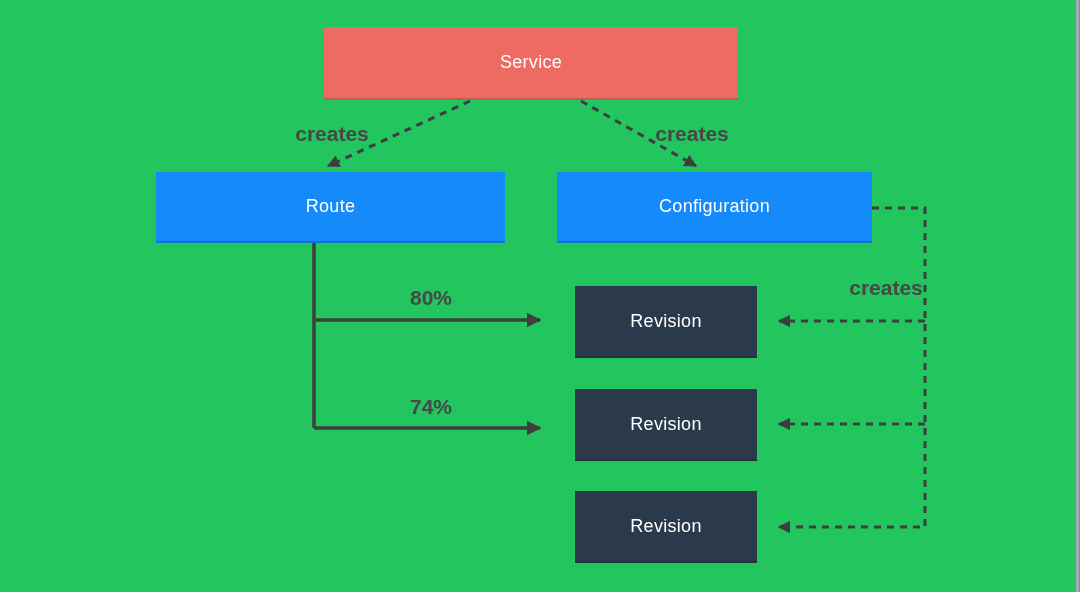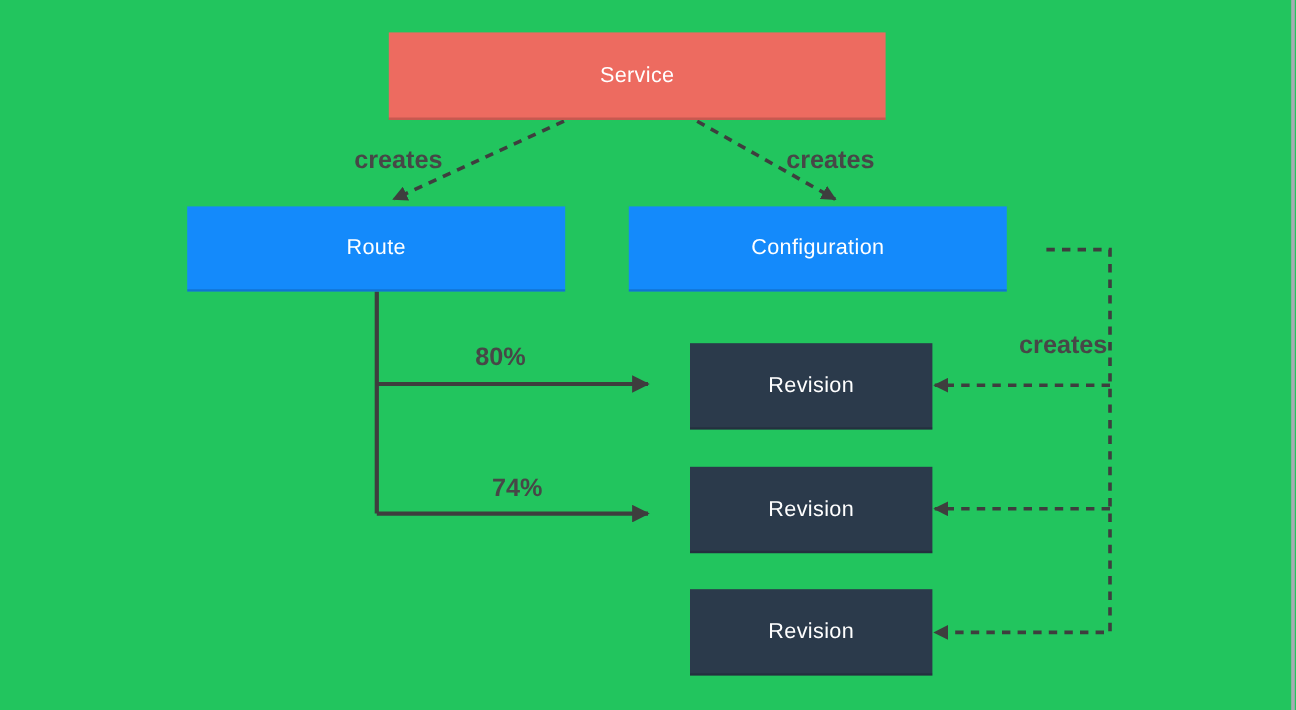--- a/index.html
+++ b/index.html
@@ -8,34 +8,34 @@
     overflow:hidden;font-family:"Liberation Sans",sans-serif;
   }
   svg.edges{position:absolute;left:0;top:0;width:1080px;height:592px;}
   .node{
     position:absolute;display:flex;align-items:center;justify-content:center;
     color:#ffffff;font-size:18px;letter-spacing:.3px;
     border-bottom:2px solid rgba(0,0,0,.16);
     box-sizing:border-box;
   }
   .node-service{left:324px;top:27px;width:414px;height:73px;background:#ED6B60;}
-  .node-route{left:156px;top:172px;width:315px;height:71px;background:#148AFB;}
-  .node-configuration{left:524px;top:172px;width:315px;height:71px;background:#148AFB;}
-  .node-revision{left:575px;width:202px;height:72px;background:#2B3A4B;}
+  .node-route{left:156px;top:172px;width:349px;height:71px;background:#148AFB;}
+  .node-configuration{left:557px;top:172px;width:315px;height:71px;background:#148AFB;}
+  .node-revision{left:575px;width:182px;height:72px;background:#2B3A4B;}
   .rev-1{top:286px;}
   .rev-2{top:389px;}
   .rev-3{top:491px;}
   .edge-label{
     position:absolute;transform:translate(-50%,-50%);
     font-weight:bold;font-size:21px;color:#474747;white-space:nowrap;
   }
   .lbl-creates-route{left:332px;top:134px;}
   .lbl-creates-config{left:692px;top:134px;}
   .lbl-creates-revisions{left:886px;top:288px;}
-  .lbl-traffic-80{left:417px;top:298px;}
+  .lbl-traffic-80{left:431px;top:298px;}
   .lbl-traffic-20{left:431px;top:407px;}
   .window-edge{
     position:absolute;right:1px;top:0;width:3px;height:592px;background:#A6ACB4;
   }
 </style>
 </head>
 <body>
 
 <div class="canvas">
 

